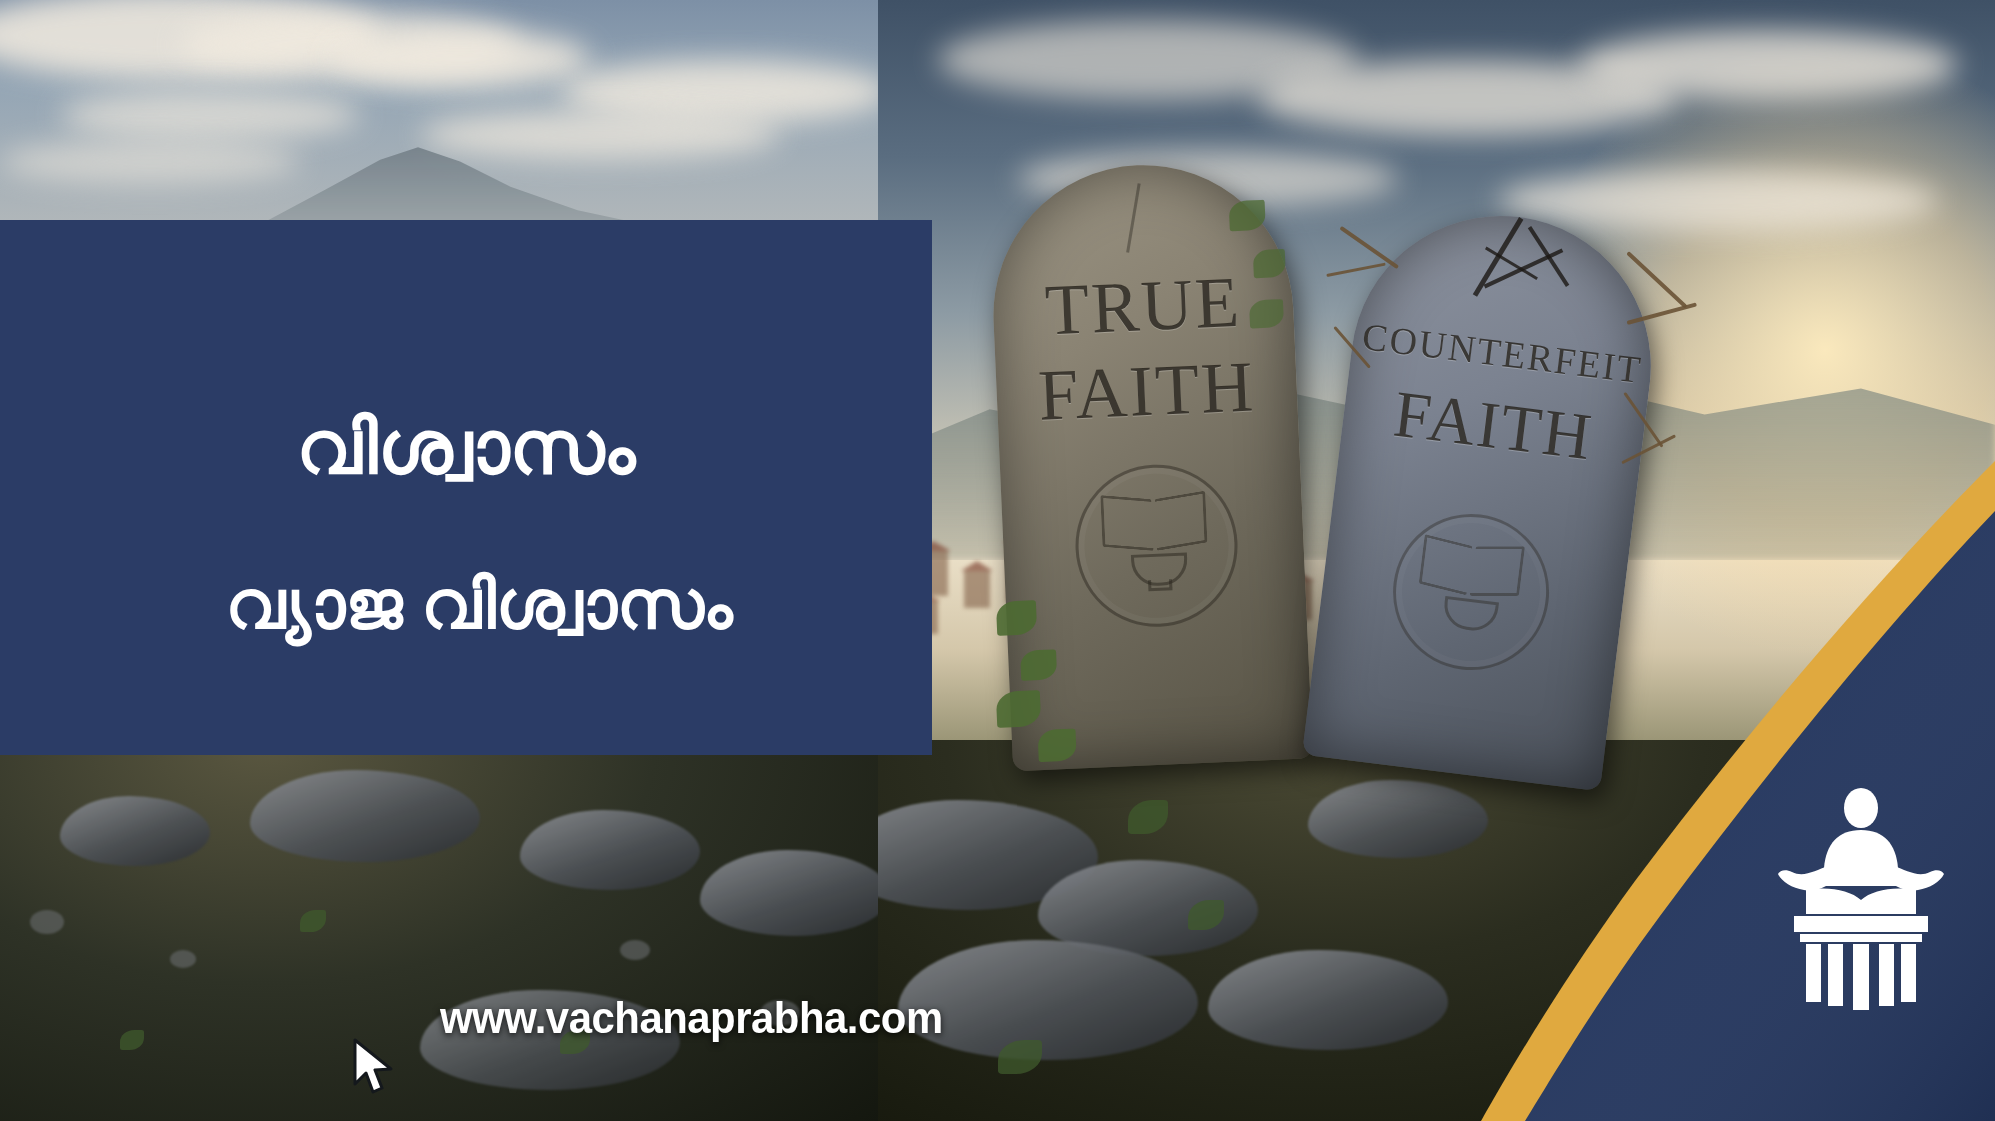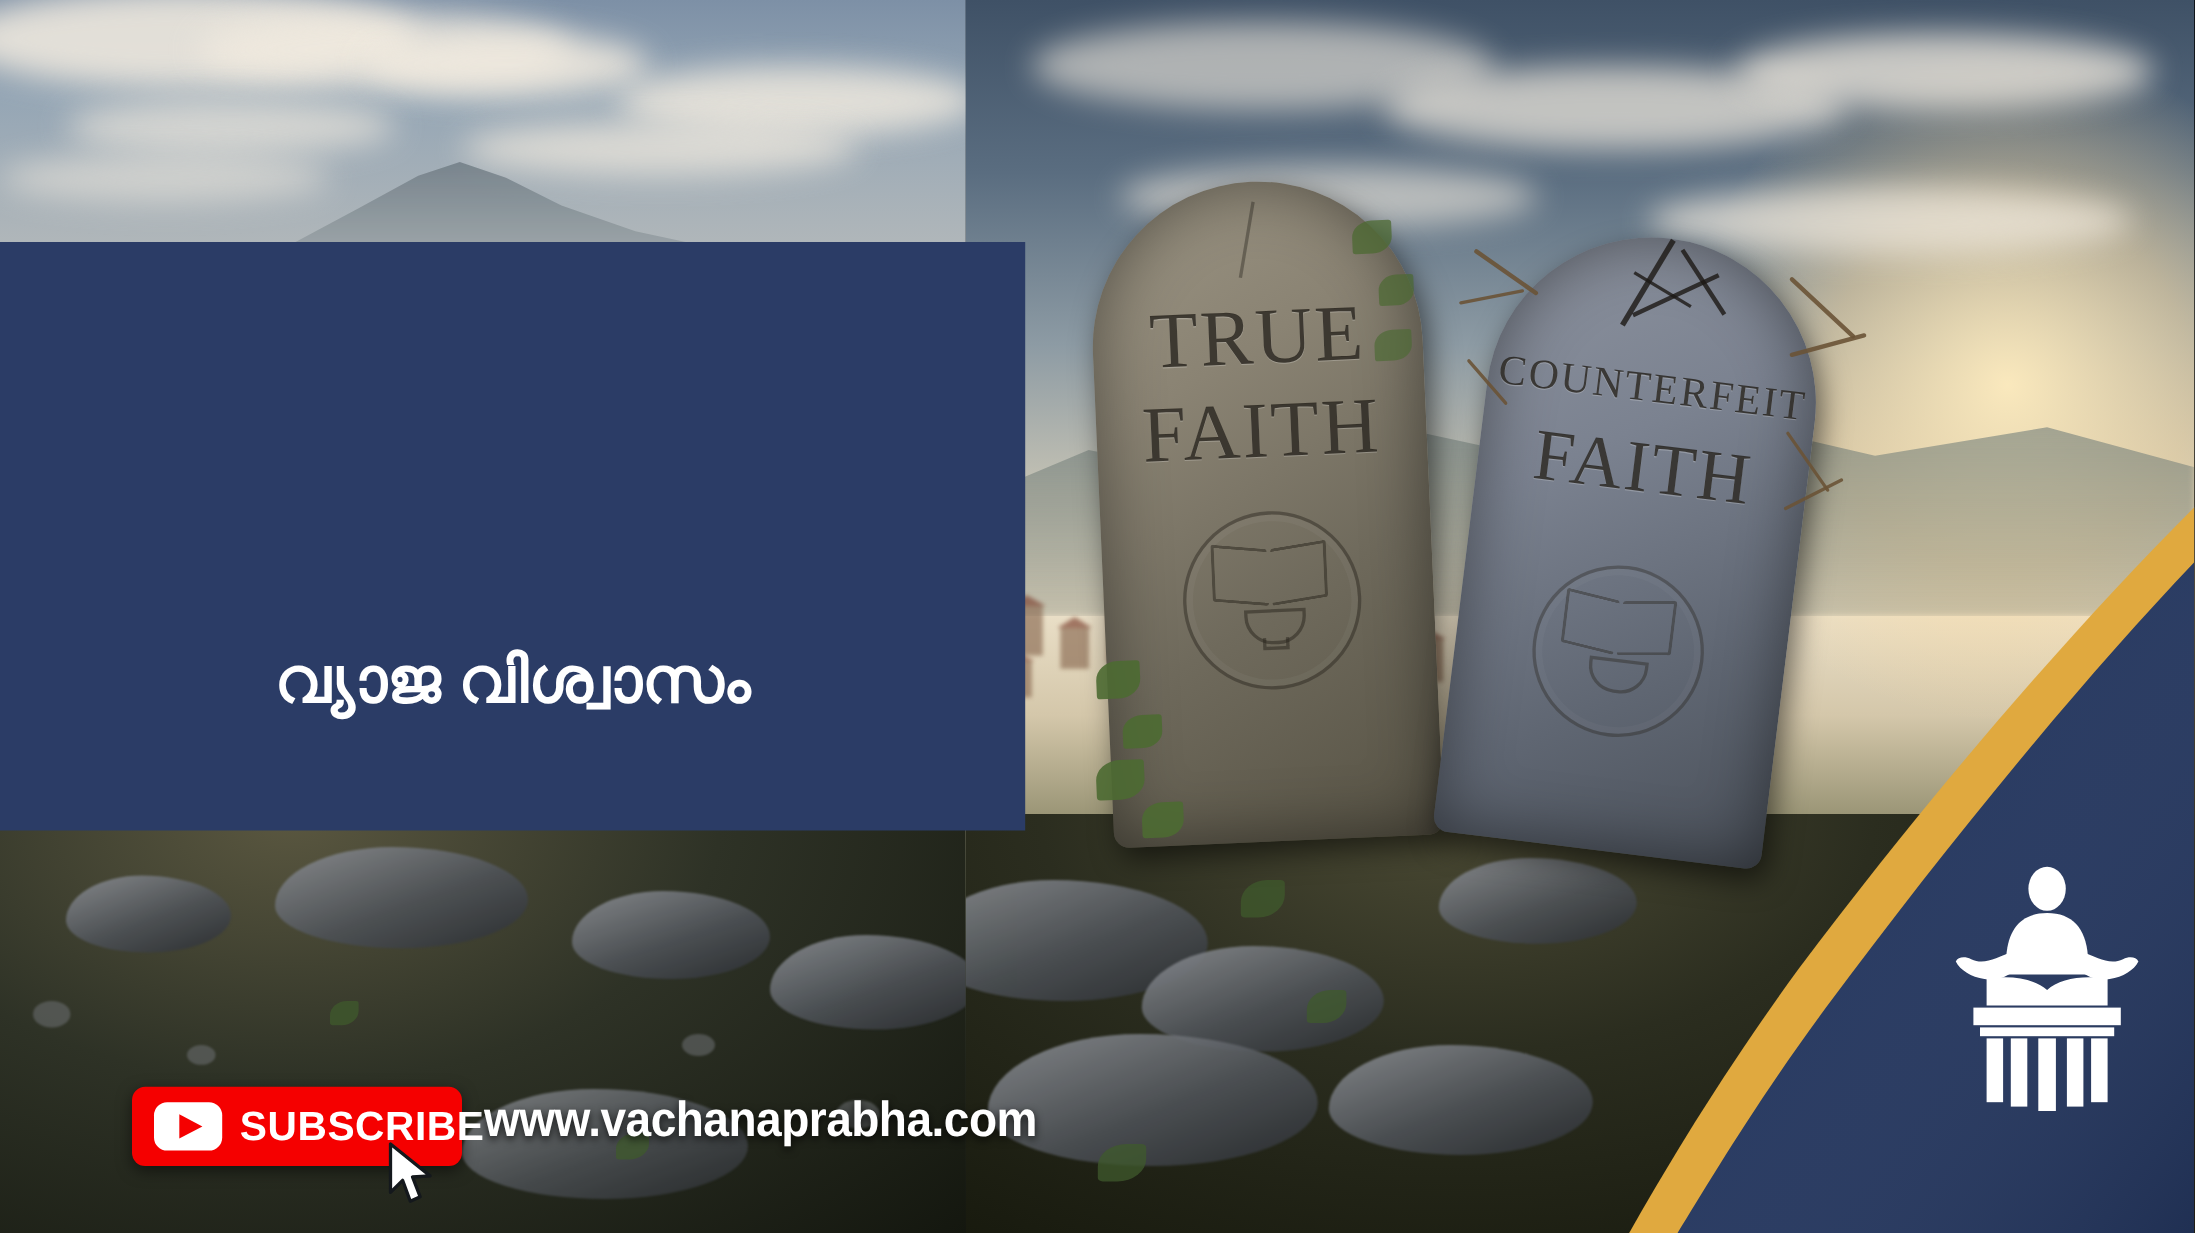--- a/index.html
+++ b/index.html
@@ -216,28 +216,25 @@
         <rect x="40" y="162" width="15" height="58"></rect>
         <rect x="62" y="162" width="15" height="62"></rect>
         <rect x="87" y="162" width="16" height="66"></rect>
         <rect x="113" y="162" width="15" height="62"></rect>
         <rect x="135" y="162" width="15" height="58"></rect>
       </g>
     </svg>
   </div>
 
   <div class="title-box">
-    <div class="title-line" style="position:absolute;left:0;top:348px;width:100%;font-size:58px;margin-top:20px;">വ്യാജ വിശ്വാസം</div>
-  </div>
-
-
-  <div class="sub-btn">
-    <span class="yt-badge"></span>
-    <span class="sub-label">SUBSCRIBE</span>
-  </div>
+    <div class="title-line" style="position:absolute;left:0;top:188px;width:100%;font-size:74px;">വിശ്വാസം</div>
+    <div class="title-line" style="position:absolute;left:13px;top:348px;width:100%;font-size:68px;">വ്യാജ വിശ്വാസം</div>
+  </div>
+
+
 
   <div class="cursor">
     <svg width="46" height="60" viewBox="0 0 46 60" xmlns="http://www.w3.org/2000/svg">
       <path d="M3 2 L3 46 L14 35 L21 54 L30 50 L23 32 L39 31 Z" fill="#ffffff" stroke="#14181c" stroke-width="3" stroke-linejoin="round"></path>
     </svg>
   </div>
 
   <div class="site-url">www.vachanaprabha.com</div>
 
 </div>

